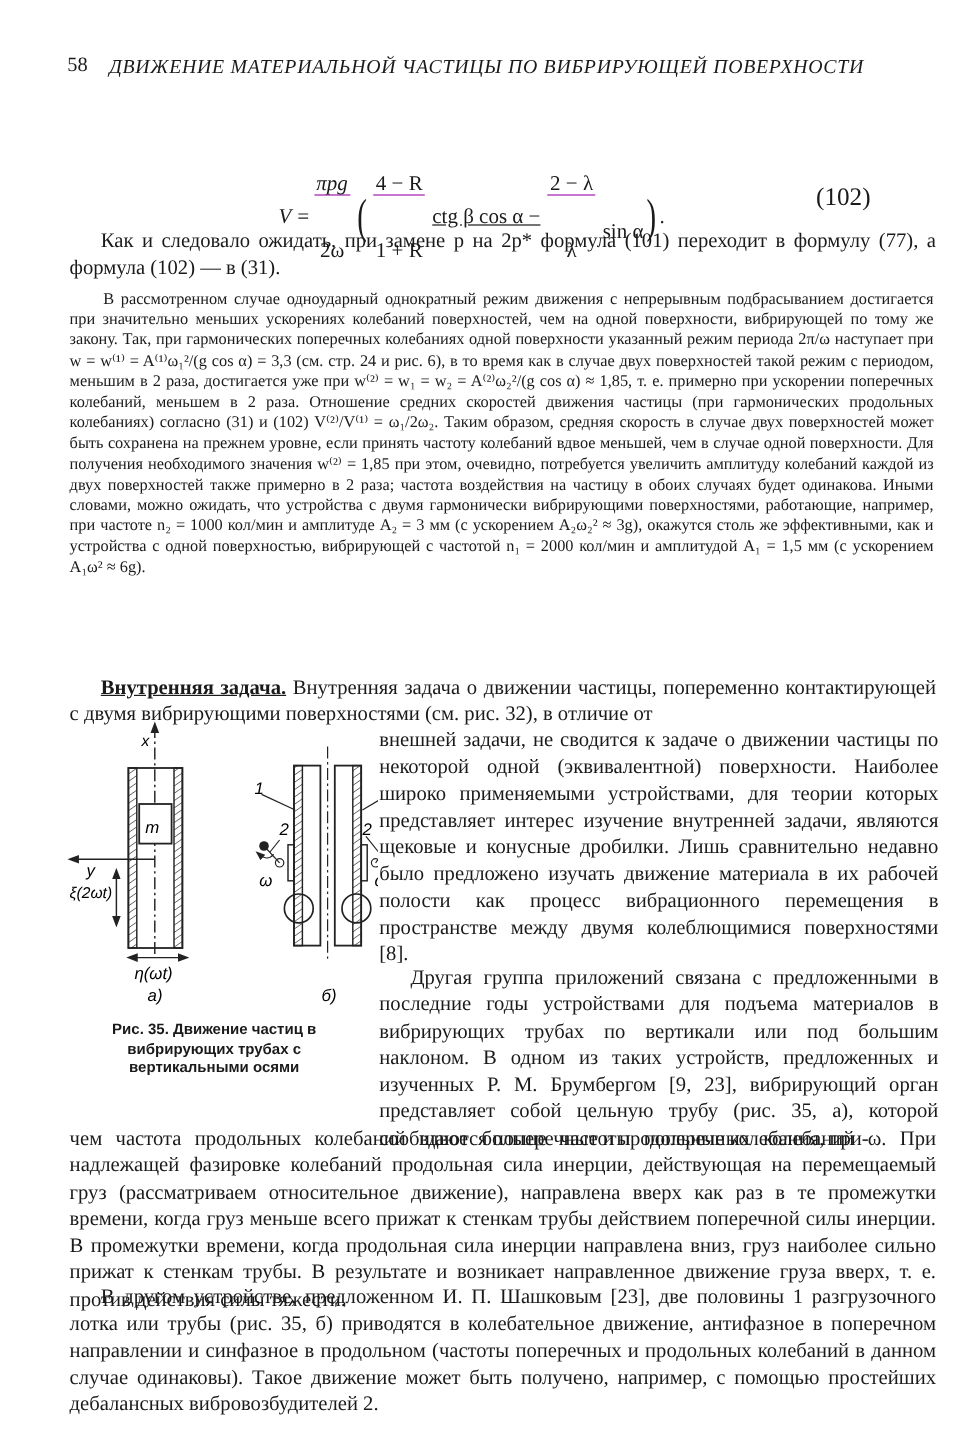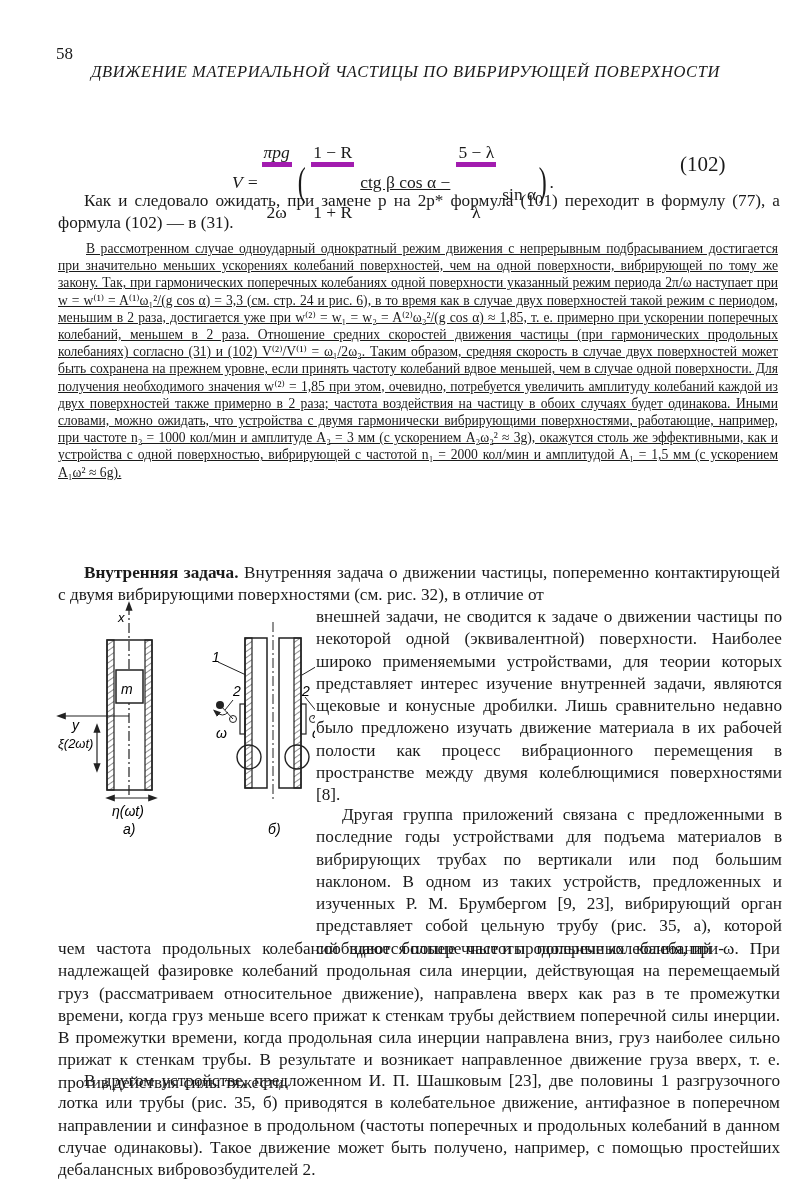--- a/index.html
+++ b/index.html
@@ -3,34 +3,34 @@
 <meta charset="utf-8">
 <style>
   html, body { margin: 0; padding: 0; background: #ffffff; }
   body {
     width: 798px; height: 1200px; position: relative; overflow: hidden;
     font-family: "Liberation Serif", "DejaVu Serif", serif; color: #1a1a1a;
   }
   .page { position: absolute; left: 0; top: 0; width: 798px; height: 1200px; }
   .header { position: absolute; top: 44px; left: 56px; width: 742px; font-size: 17px; white-space: nowrap; }
   .header .pnum { position: absolute; left: 0; top: 0; }
-  .header .rtitle { position: absolute; left: 35px; top: 2px; font-style: italic; letter-spacing: 0.6px; font-size: 16.5px; margin-top: 16px; }
+  .header .rtitle { position: absolute; left: 35px; top: 2px; font-style: italic; letter-spacing: 0.6px; font-size: 16.5px; }
   .block { position: absolute; left: 58px; width: 722px; }
   .p { font-size: 17.2px; line-height: 22px; text-align: justify; margin: 0; }
   .p .ind { display: inline-block; width: 26px; }
-  .small { font-size: 13.6px; line-height: 17.2px; text-align: justify; margin: 0; text-decoration: underline; }
+  .small { font-size: 13.6px; line-height: 17.2px; text-align: justify; margin: 0; }
   .small .ind { display: inline-block; width: 28px; }
   .formula { position: absolute; top: 142px; left: 232px; font-size: 17.5px; display: flex; align-items: center; white-space: nowrap; }
   .frac { display: inline-flex; flex-direction: column; align-items: center; margin: 0 3px; vertical-align: middle; }
-  .frac .num { border-bottom: 5px solid #a21caf; padding: 0 2px; line-height: 20px; }
+  .frac .num { border-bottom: 1px solid #a21caf; padding: 0 2px; line-height: 20px; }
   .frac .den { padding: 0 2px; line-height: 20px; margin-top: 35px; }
   .paren { font-size: 40px; line-height: 40px; transform: scaleX(0.6); display: inline-block; }
   .eqnum { position: absolute; top: 152px; left: 680px; font-size: 21px; }
   .i { font-style: italic; }
-  .b { font-weight: bold; }
+  .b { font-weight: bold; text-decoration: underline; }
   .narrow { position: absolute; left: 316px; width: 466px; }
   .figure { position: absolute; left: 40px; top: 600px; width: 275px; height: 245px; }
   .caption { position: absolute; left: 56px; top: 851px; width: 245px; font-size: 12.5px; line-height: 15.5px; font-weight: bold; text-align: center; font-family: "Liberation Sans", "DejaVu Sans", sans-serif; }
   .figlabel { font-family: "Liberation Sans", "DejaVu Sans", sans-serif; font-style: italic; }
 </style>
 </head>
 <body>
 
 <div class="page">
 
@@ -41,26 +41,26 @@
 
 
   <div class="formula">
     <span class="i">V =</span>
     <span class="frac">
       <span class="num i">πpg</span>
       <span class="den">2ω</span>
     </span>
     <span class="paren">(</span>
     <span class="frac">
-      <span class="num">1 − R</span>
+      <span class="num">4 − R</span>
       <span class="den">1 + R</span>
     </span>
     <span style="margin:0 3px;text-decoration:underline;">ctg β cos α −</span>
     <span class="frac">
-      <span class="num">5 − λ</span>
+      <span class="num">2 − λ</span>
       <span class="den">λ</span>
     </span>
     <span style="margin-left:3px;margin-top:25px;">sin α</span>
     <span class="paren">)</span>
     <span>.</span>
   </div>
   <div class="eqnum">(102)</div>
 
   <div class="block" style="top:190px;">
     <p class="p"><span class="ind"></span><span>Как и следовало ожидать, при замене p на 2p* формула (101) переходит в формулу (77), а формула (102) — в (31).</span></p>
@@ -147,14 +147,15 @@
       <text x="172" y="62" font-size="14" class="figlabel">1</text>
       <text x="283" y="62" font-size="14" class="figlabel">1</text>
       <text x="193" y="96" font-size="14" class="figlabel">2</text>
       <text x="262" y="96" font-size="14" class="figlabel">2</text>
       <text x="176" y="138" font-size="14" class="figlabel">ω</text>
       <text x="272" y="138" font-size="14" class="figlabel">ω</text>
       <text x="228" y="234" font-size="14" class="figlabel">б)</text>
     </svg>
   </div>
 
+  <div class="caption">Рис. 35. Движение частиц в вибрирующих трубах с вертикальными осями</div>
 
 </div>
 
 </body></html>

